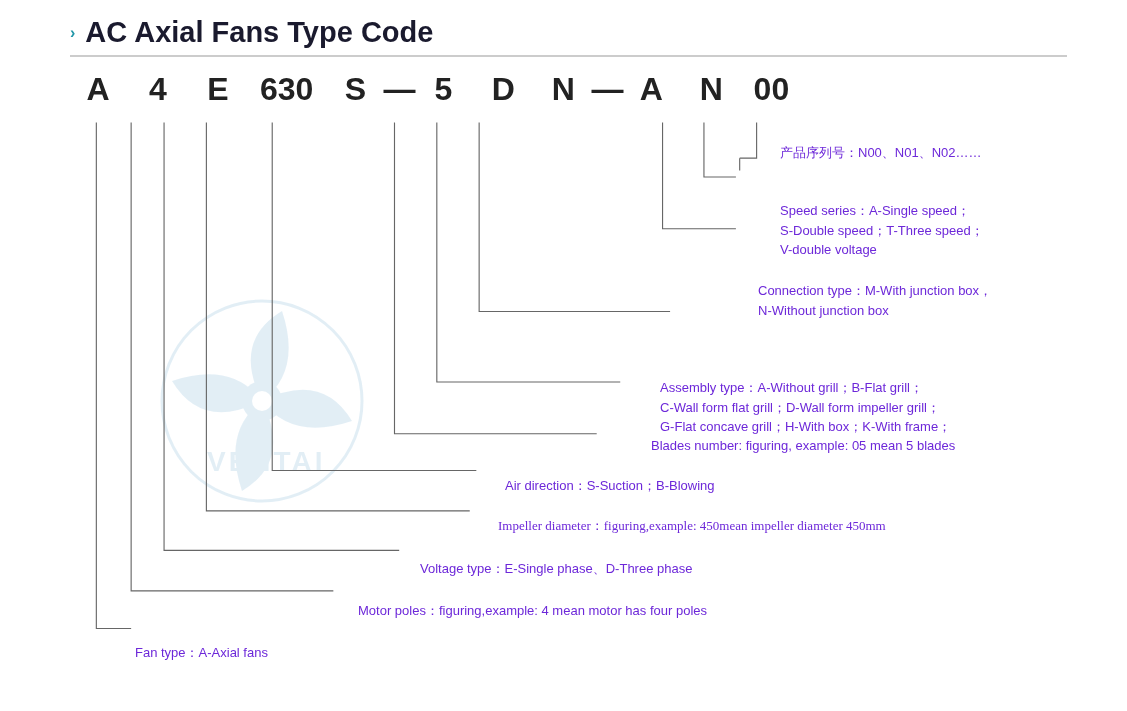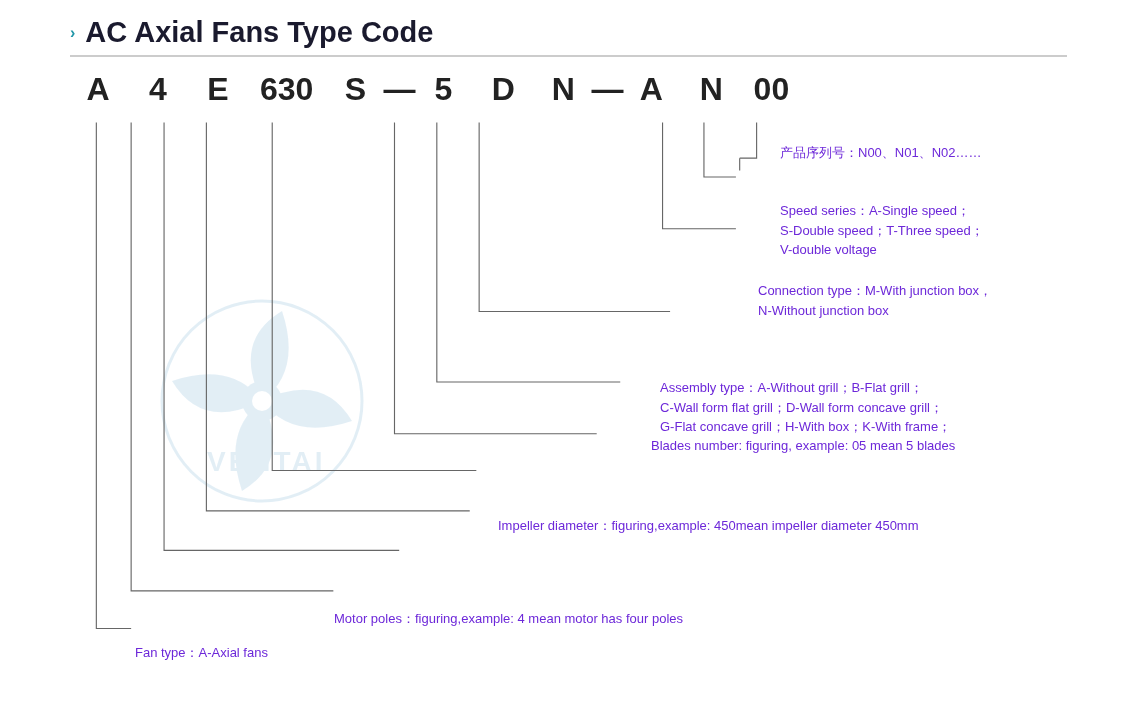--- a/index.html
+++ b/index.html
@@ -137,31 +137,31 @@
     }
 
     .label-air-direction {
       left: 435px;
       top: 405px;
     }
 
     .label-impeller-diameter {
       left: 428px;
       top: 445px;
+      font-family: Liberation Serif, serif;
     }
 
     .label-voltage-type {
       left: 350px;
       top: 488px;
     }
 
     .label-motor-poles {
-      left: 264px;
+      left: 288px;
       top: 530px;
-      margin-top: 8px;
     }
 
     .label-fan-type {
       left: 65px;
       top: 572px;
     }
   </style>
 </head>
 <body>
 
@@ -265,33 +265,39 @@
       <div>V-double voltage</div>
     </div>
 
     <div class="label label-connection-type">
       <div>Connection type：M-With junction box，</div>
       <div>N-Without junction box</div>
     </div>
 
     <div class="label label-assembly-type">
       <div>Assembly type：A-Without grill；B-Flat grill；</div>
-      <div>C-Wall form flat grill；D-Wall form concave grill；</div>
+      <div>C-Wall form flat grill；D-Wall form impeller grill；</div>
       <div>G-Flat concave grill；H-With box；K-With frame；</div>
     </div>
 
     <div class="label label-blades-number">
       <div>Blades number: figuring, example: 05 mean 5 blades</div>
     </div>
 
+    <div class="label label-air-direction">
+      <div>Air direction：S-Suction；B-Blowing</div>
+    </div>
 
     <div class="label label-impeller-diameter">
       <div>Impeller diameter：figuring,example: 450mean impeller diameter 450mm</div>
     </div>
 
+    <div class="label label-voltage-type">
+      <div>Voltage type：E-Single phase、D-Three phase</div>
+    </div>
 
     <div class="label label-motor-poles">
       <div>Motor poles：figuring,example: 4 mean motor has four poles</div>
     </div>
 
     <div class="label label-fan-type">
       <div>Fan type：A-Axial fans</div>
     </div>
 
   </div>

